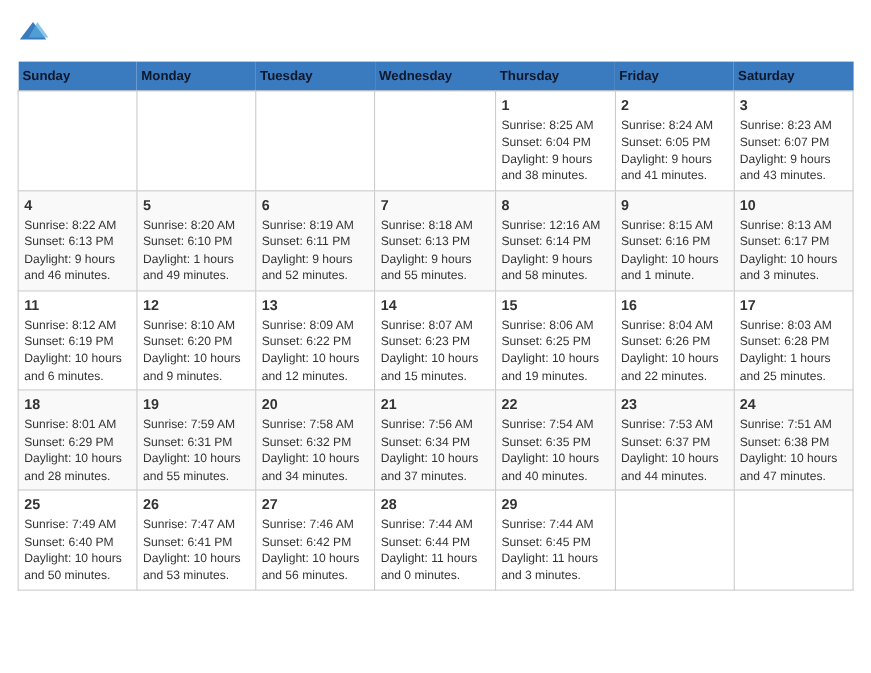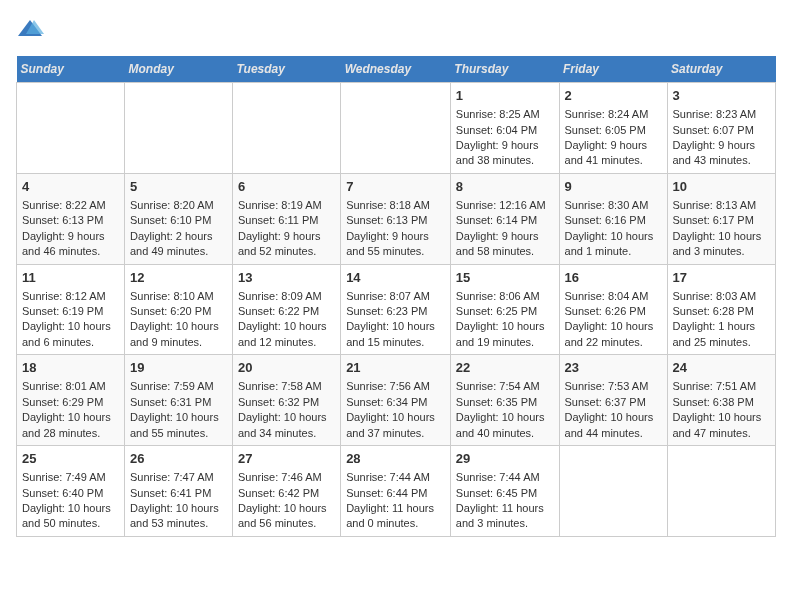--- a/index.html
+++ b/index.html
@@ -52,26 +52,25 @@
       font-size: 15px;
       color: #555;
     }
     table {
       width: 100%;
       border-collapse: collapse;
       font-size: 11px;
     }
     th {
       background-color: #3a7abf;
-      color: #e5e5e5;
+      color: #0f172a;
       padding: 6px 4px;
       text-align: left;
       font-size: 12px;
       font-weight: bold;
-      font-style: italic;
     }
     td {
       border: 1px solid #ccc;
       vertical-align: top;
       padding: 4px 5px;
       width: 113px;
       height: 80px;
       color: #333;
       line-height: 1.4;
     }
@@ -154,21 +153,21 @@
         <td>
           <span class="day-number">4</span>
           <div>Sunrise: 8:22 AM</div>
           <div>Sunset: 6:13 PM</div>
           <div>Daylight: 9 hours and 46 minutes.</div>
         </td>
         <td>
           <span class="day-number">5</span>
           <div>Sunrise: 8:20 AM</div>
           <div>Sunset: 6:10 PM</div>
-          <div>Daylight: 2 hours and 49 minutes.</div>
+          <div>Daylight: 1 hours and 49 minutes.</div>
         </td>
         <td>
           <span class="day-number">6</span>
           <div>Sunrise: 8:19 AM</div>
           <div>Sunset: 6:11 PM</div>
           <div>Daylight: 9 hours and 52 minutes.</div>
         </td>
         <td>
           <span class="day-number">7</span>
           <div>Sunrise: 8:18 AM</div>
@@ -176,21 +175,21 @@
           <div>Daylight: 9 hours and 55 minutes.</div>
         </td>
         <td>
           <span class="day-number">8</span>
           <div>Sunrise: 12:16 AM</div>
           <div>Sunset: 6:14 PM</div>
           <div>Daylight: 9 hours and 58 minutes.</div>
         </td>
         <td>
           <span class="day-number">9</span>
-          <div>Sunrise: 8:30 AM</div>
+          <div>Sunrise: 8:15 AM</div>
           <div>Sunset: 6:16 PM</div>
           <div>Daylight: 10 hours and 1 minute.</div>
         </td>
         <td>
           <span class="day-number">10</span>
           <div>Sunrise: 8:13 AM</div>
           <div>Sunset: 6:17 PM</div>
           <div>Daylight: 10 hours and 3 minutes.</div>
         </td>
       </tr>

